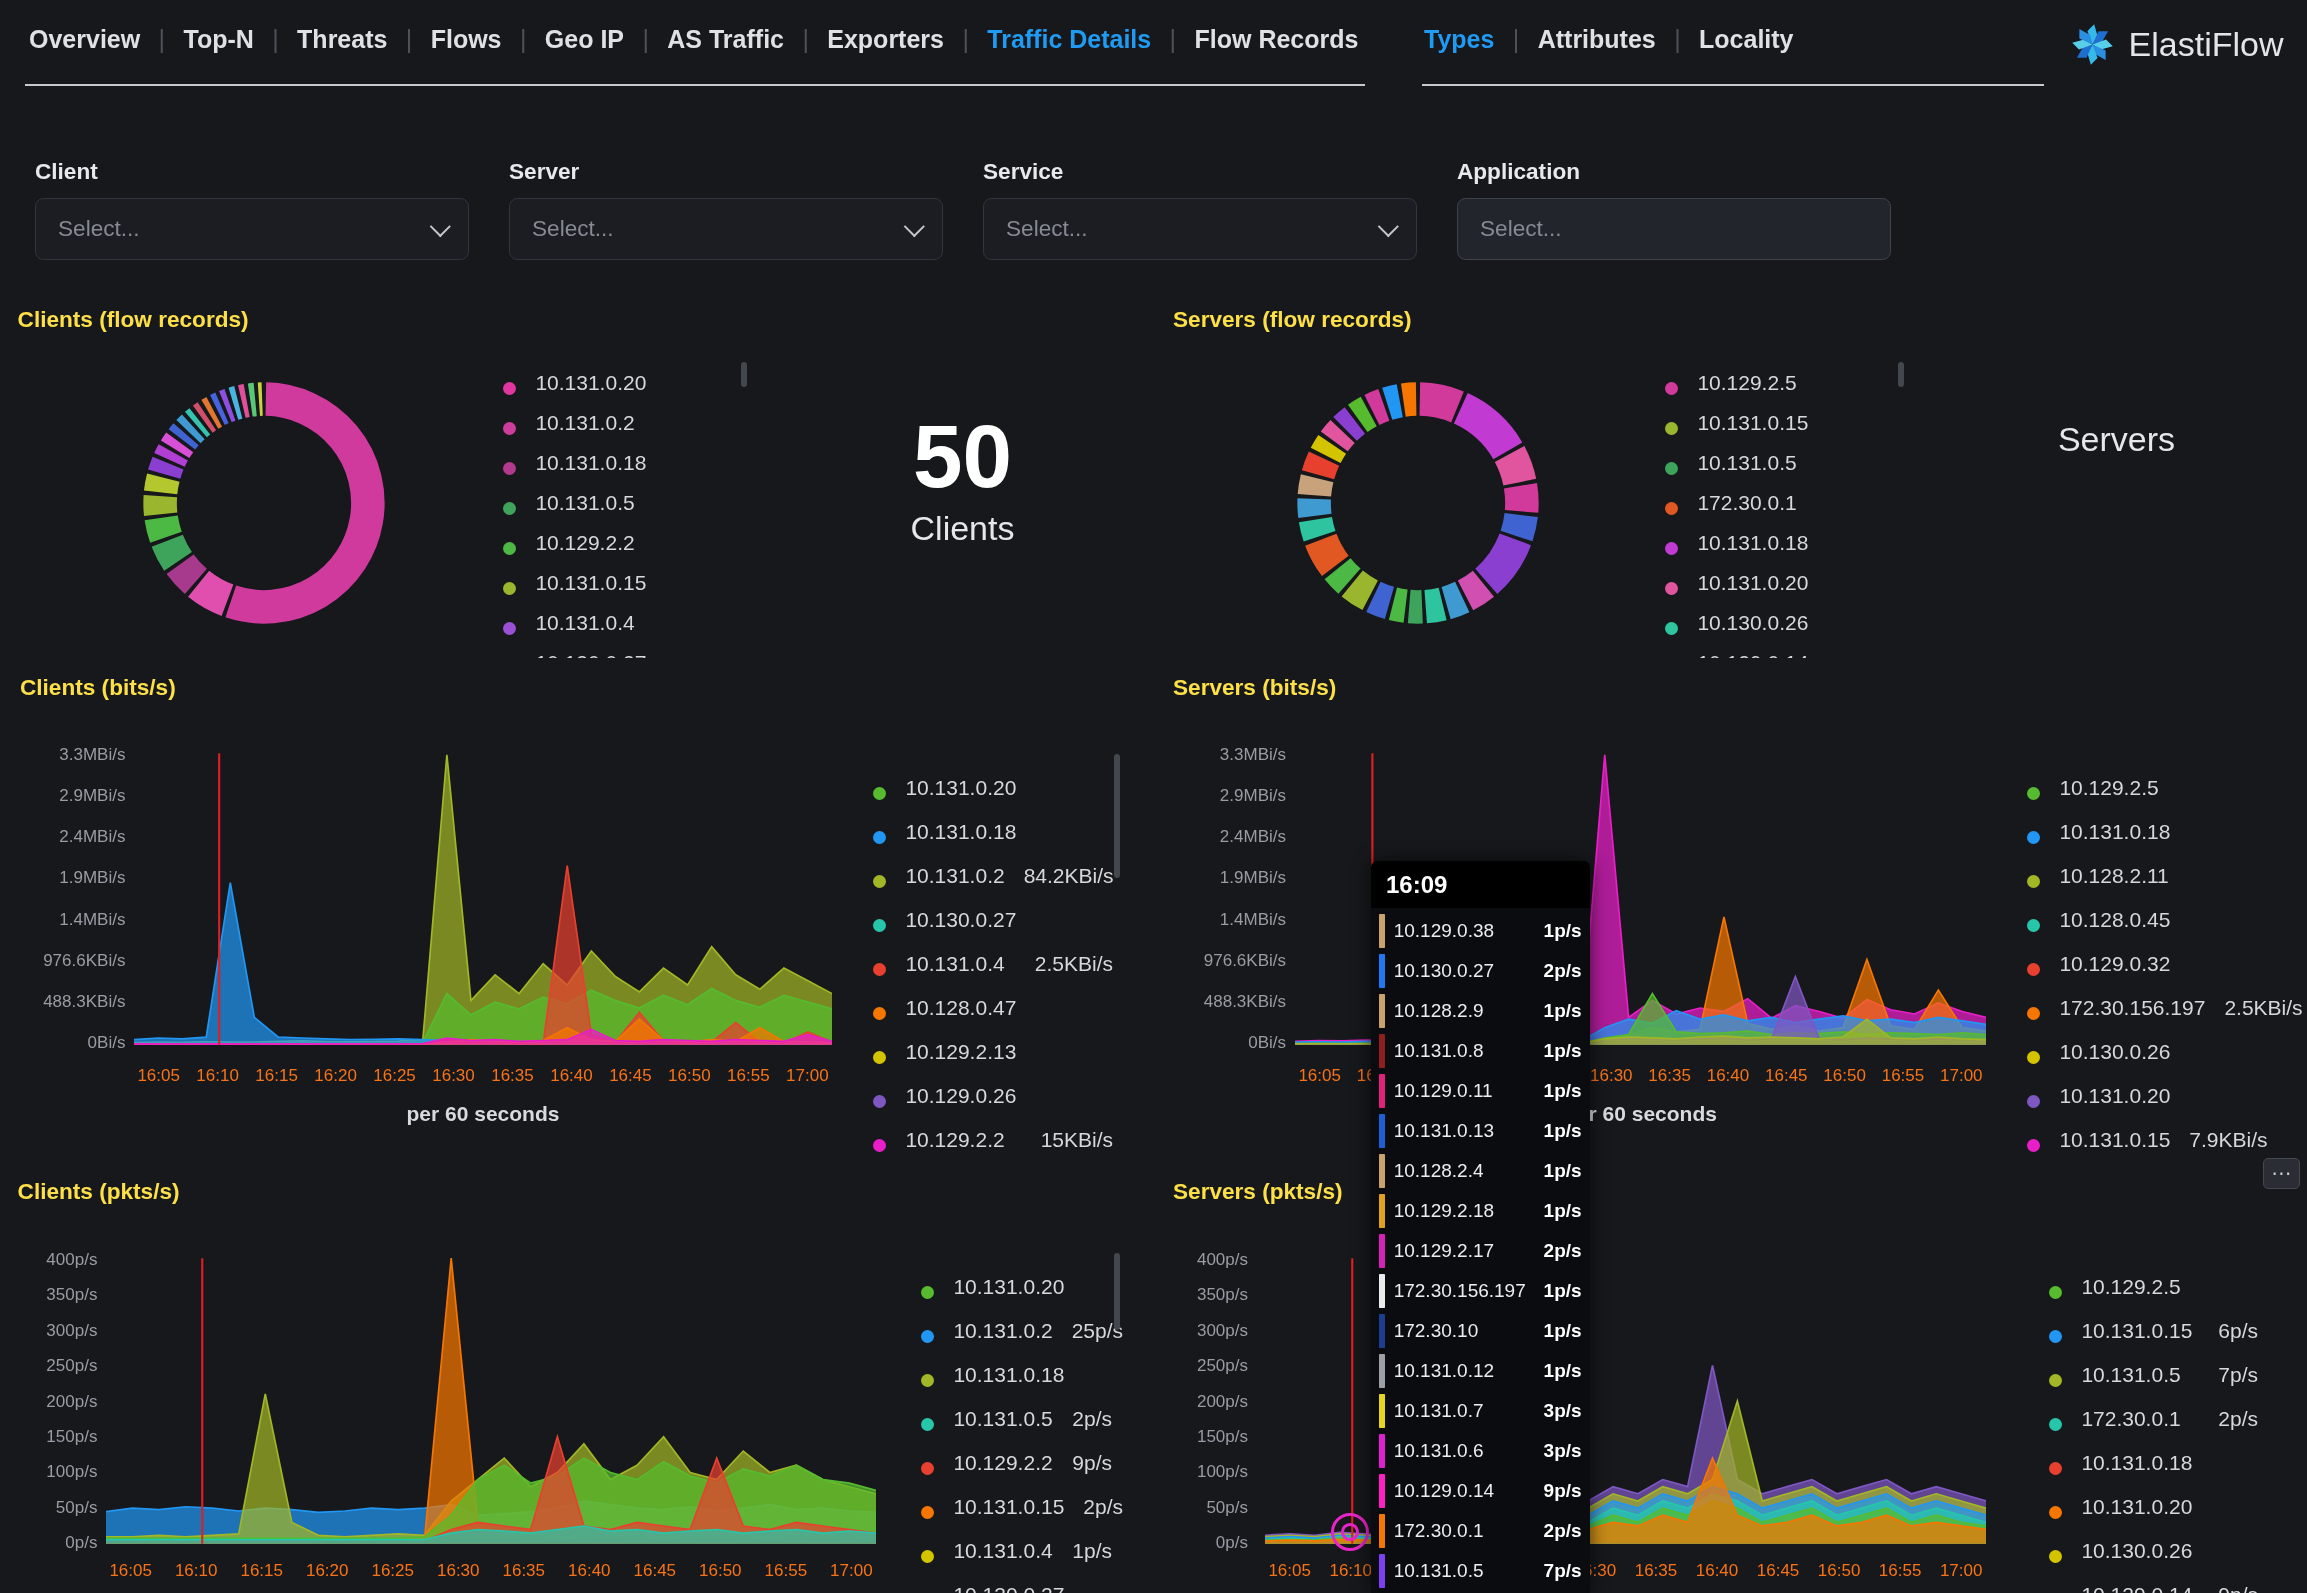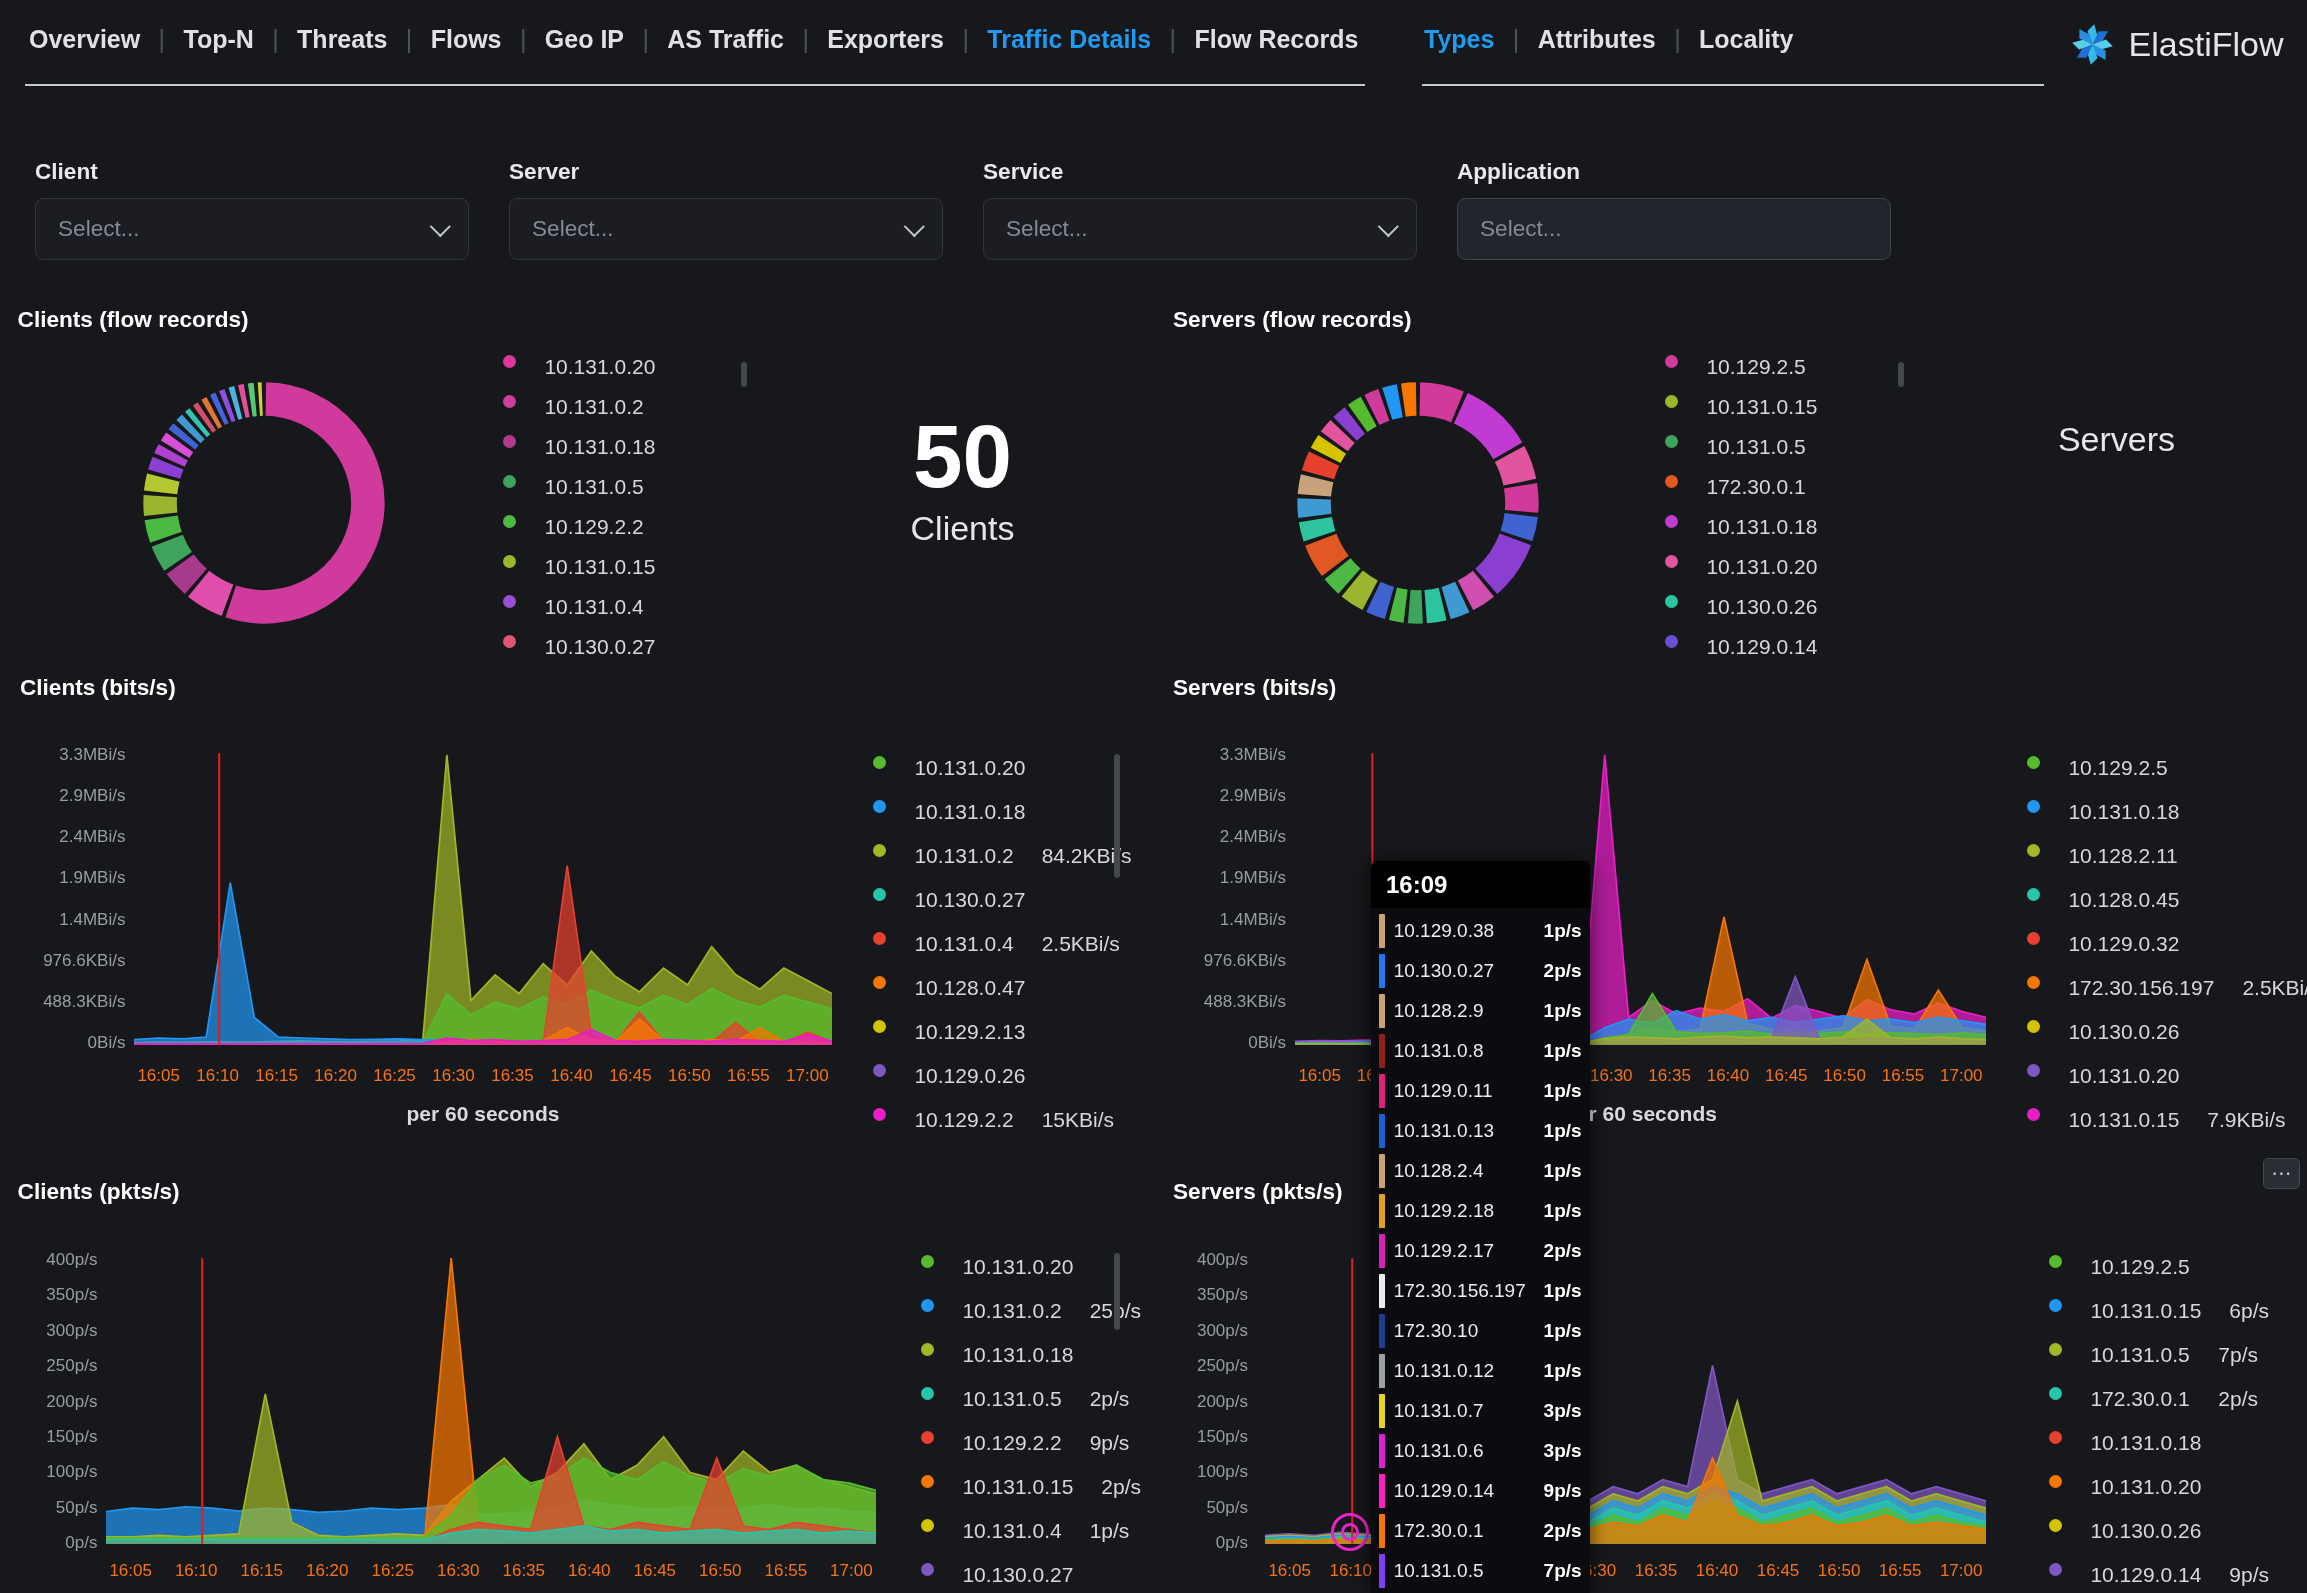--- a/index.html
+++ b/index.html
@@ -26,35 +26,35 @@
   .filter-label{font-size:22.6px;font-weight:700;color:#e8e9eb;margin-bottom:13.4px;}
   .select{height:60px;background:#1b1d23;border:1.7px solid #32353d;border-radius:8.4px;
           display:flex;align-items:center;padding:0 20px;cursor:pointer;}
   .filter:last-child .select{background:#23252c;border-color:#3e424b;}
   .select input{flex:1;background:transparent;border:0;outline:0;color:#dfe1e4;font-size:22.6px;font-family:inherit;min-width:0;}
   .select input::placeholder{color:#868a93;}
   .chevron{width:12.6px;height:12.6px;border-right:2.5px solid #c3c6cb;border-bottom:2.5px solid #c3c6cb;
            transform:rotate(45deg);margin-top:-6.7px;flex:none;}
 
   
-  .section-title{position:absolute;font-size:22.6px;font-weight:700;color:#ffffff;}
+  .section-title{position:absolute;font-size:22.6px;font-weight:700;color:#fde047;}
   #t-cf{left:17.6px;top:307px;} #t-sf{left:1173px;top:307px;}
   #t-cb{left:20px;top:675px;} #t-sb{left:1173px;top:675px;}
   #t-cp{left:17.6px;top:1179px;} #t-sp{left:1173px;top:1179px;}
   .stat{position:absolute;width:235px;text-align:center;color:#fff;}
   #stat-c{left:845px;top:412px;} #stat-s{left:1999px;top:412px;}
   .stat-value{font-size:89px;font-weight:700;line-height:1;}
   .stat-label{font-size:34px;color:#e6e7e9;margin-top:8.4px;}
 
   
   .donut{position:absolute;cursor:pointer;}
   #d-c{left:140px;top:379px;} #d-s{left:1294px;top:379px;}
   .d-legend{position:absolute;width:245px;height:303px;overflow:hidden;}
   #dl-c{left:503px;top:355px;} #dl-s{left:1665px;top:355px;}
-  .legend-row{display:flex;align-items:flex-start;gap:28px;font-size:21px;color:#d6d8db;cursor:pointer;}
+  .legend-row{display:flex;align-items:flex-end;gap:19px;font-size:21px;color:#d6d8db;cursor:pointer;}
   .d-legend .legend-row{height:40px;}
   .dot{width:13.4px;height:13.4px;border-radius:50%;flex:none;}
   .lname{white-space:nowrap;}
   .lval{margin-left:auto;white-space:nowrap;}
   .scroll-thumb{position:absolute;width:5.9px;border-radius:3.4px;background:#43474e;cursor:pointer;}
   #ds-c{left:741px;top:362px;height:25px;} #ds-s{left:1898px;top:362px;height:25px;}
   #cb-scroll{left:1114px;top:754px;height:124px;} #cp-scroll{left:1114px;top:1253px;height:77px;}
 
   
   .yticks{position:absolute;display:flex;flex-direction:column;justify-content:space-between;

